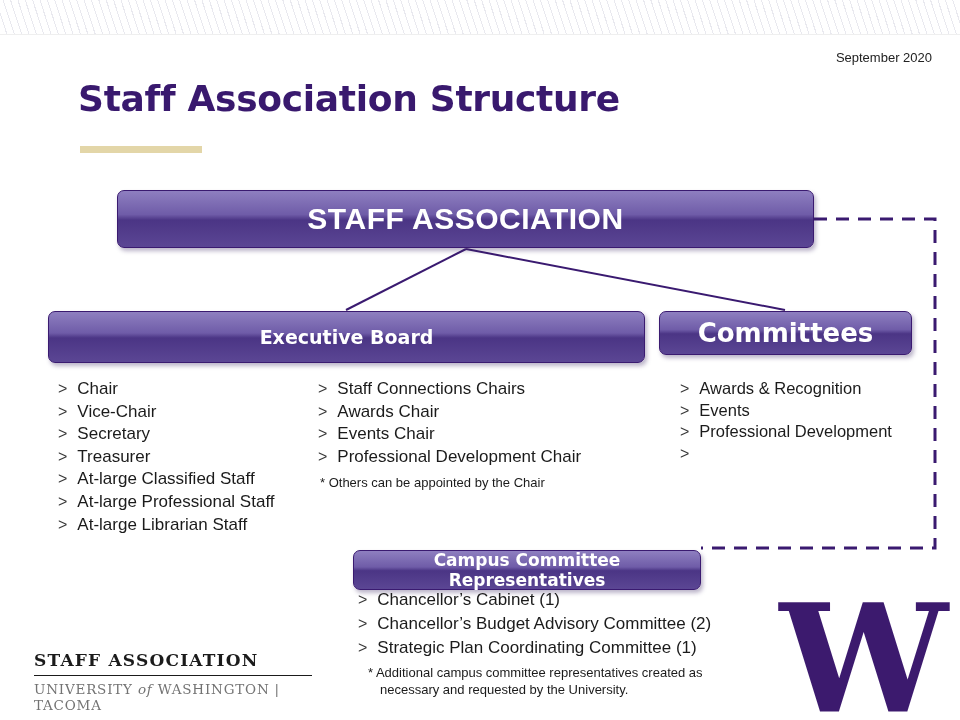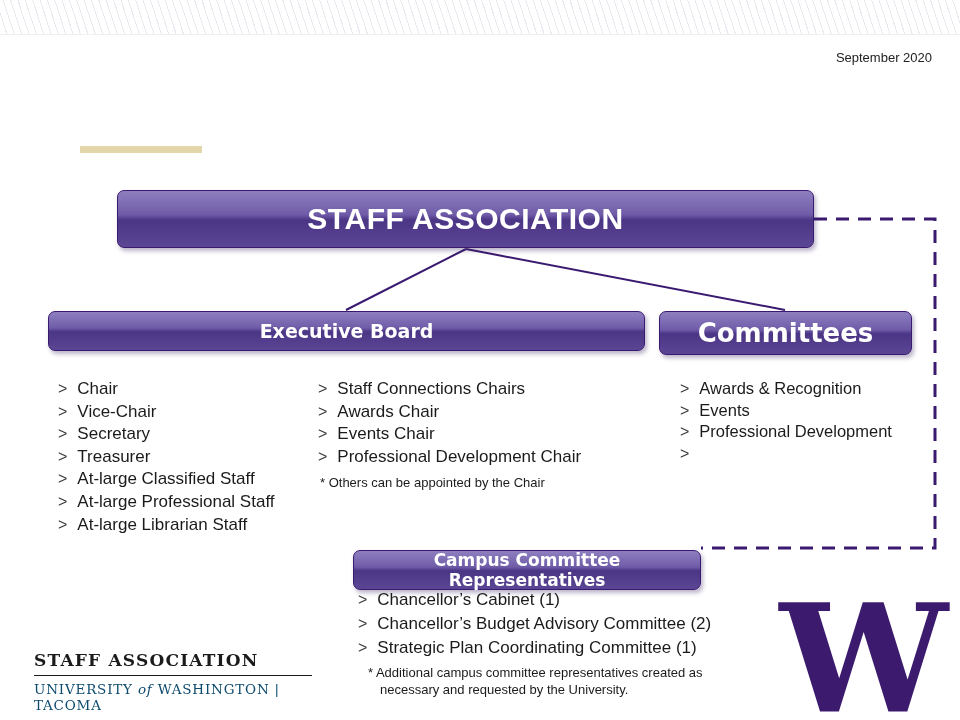--- a/index.html
+++ b/index.html
@@ -86,21 +86,21 @@
     height: 58px;
     font-size: 30px;
     font-weight: bold;
     letter-spacing: 0.5px;
     font-family: "Liberation Sans", sans-serif;
   }
   .box-exec {
     left: 48px;
     top: 311px;
     width: 597px;
-    height: 40px;
+    height: 52px;
     font-size: 19px;
     font-weight: bold;
     font-family: "DejaVu Sans", sans-serif;
   }
   .box-committees {
     left: 659px;
     top: 311px;
     width: 253px;
     height: 44px;
     font-size: 26px;
@@ -189,21 +189,21 @@
   }
   .footer-logo .rule {
     height: 1px;
     background: #1b1b1b;
     margin: 5px 0 5px 0;
     width: 278px;
   }
   .footer-logo .line2 {
     font-size: 13.5px;
     letter-spacing: 0.8px;
-    color: #0c4a6e;
+    color: #737373;
     font-family: "DejaVu Serif", serif;
   }
   .footer-logo .line2 .ital {
     font-style: italic;
   }
 
   
   .big-w {
     position: absolute;
     right: 12px;
@@ -217,20 +217,21 @@
 </style>
 </head>
 <body>
 
 <div class="slide">
 
   <div class="top-band"></div>
 
   <div class="slide-date">September 2020</div>
 
+  <div class="slide-title">Staff Association Structure</div>
   <div class="title-rule"></div>
 
   <svg class="connectors" viewBox="0 0 960 720">
 
     <path d="M 466 249 L 346 310" stroke="#3a1a70" stroke-width="2" fill="none"></path>
 
     <path d="M 466 249 L 785 310" stroke="#3a1a70" stroke-width="2" fill="none"></path>
 
     <path d="M 814 219 L 935 219 L 935 548 L 701 548" stroke="#3a1a70" stroke-width="3" fill="none" stroke-dasharray="13,9" stroke-linecap="butt"></path>
   </svg>

